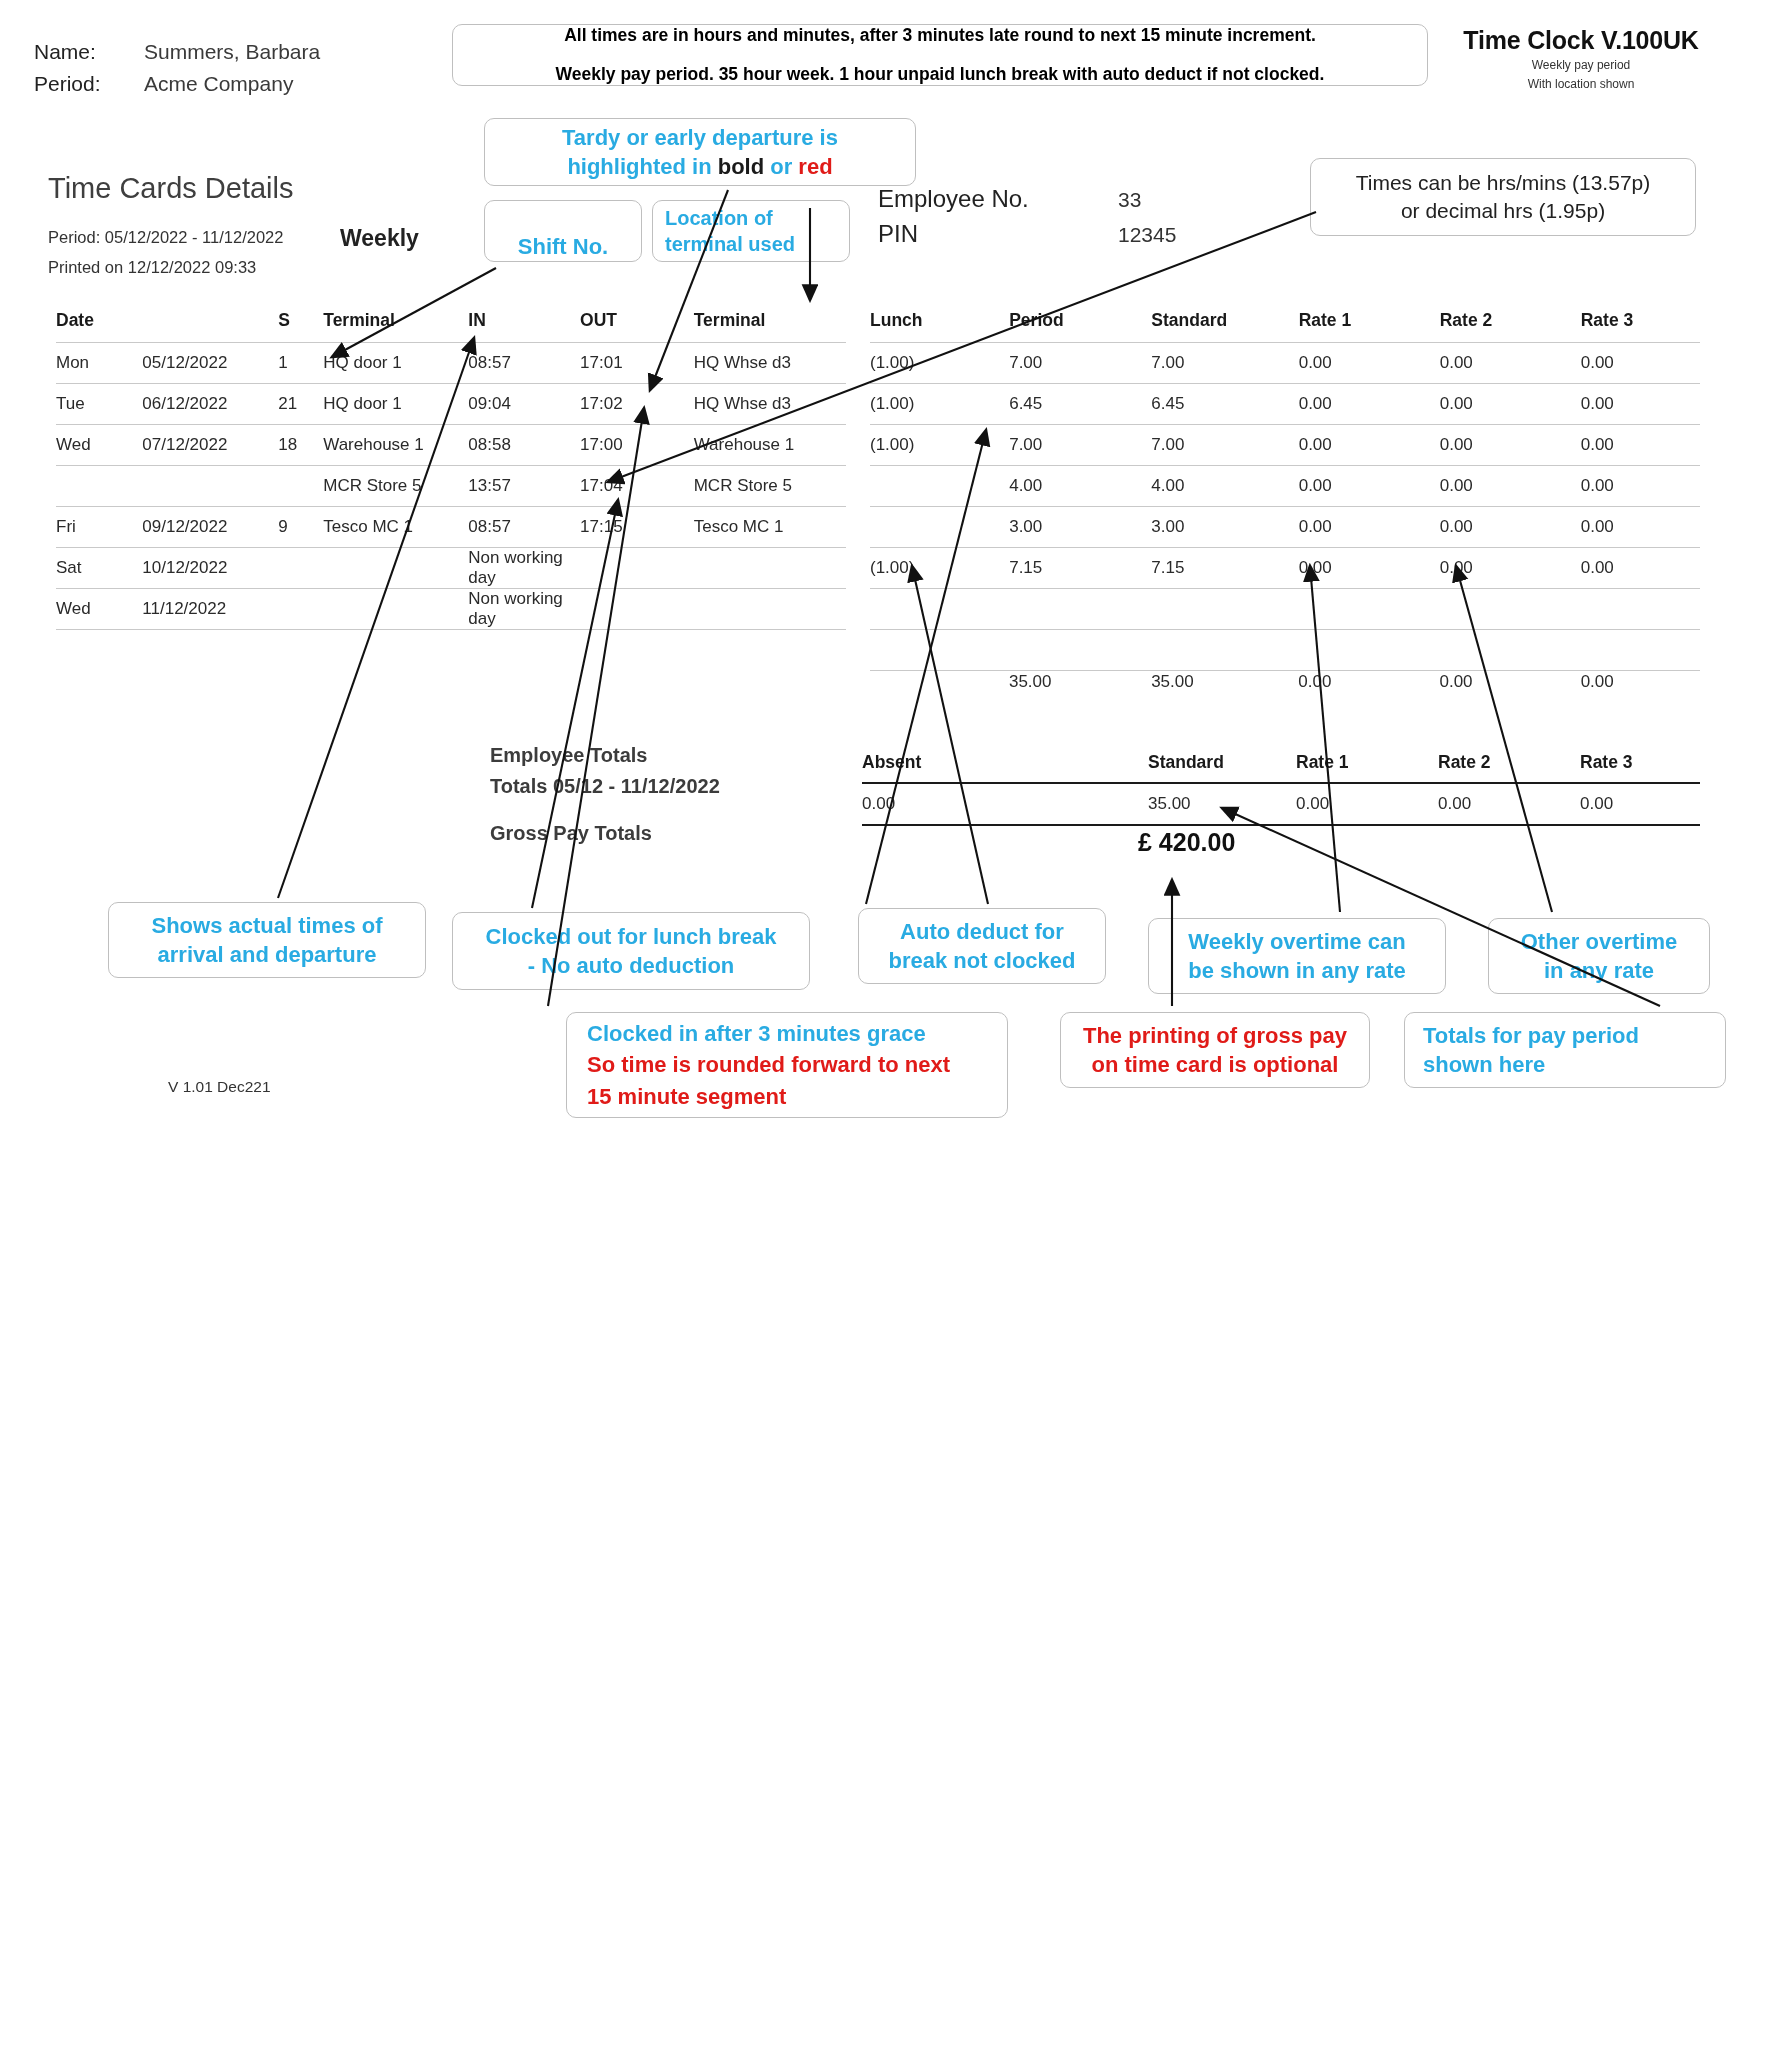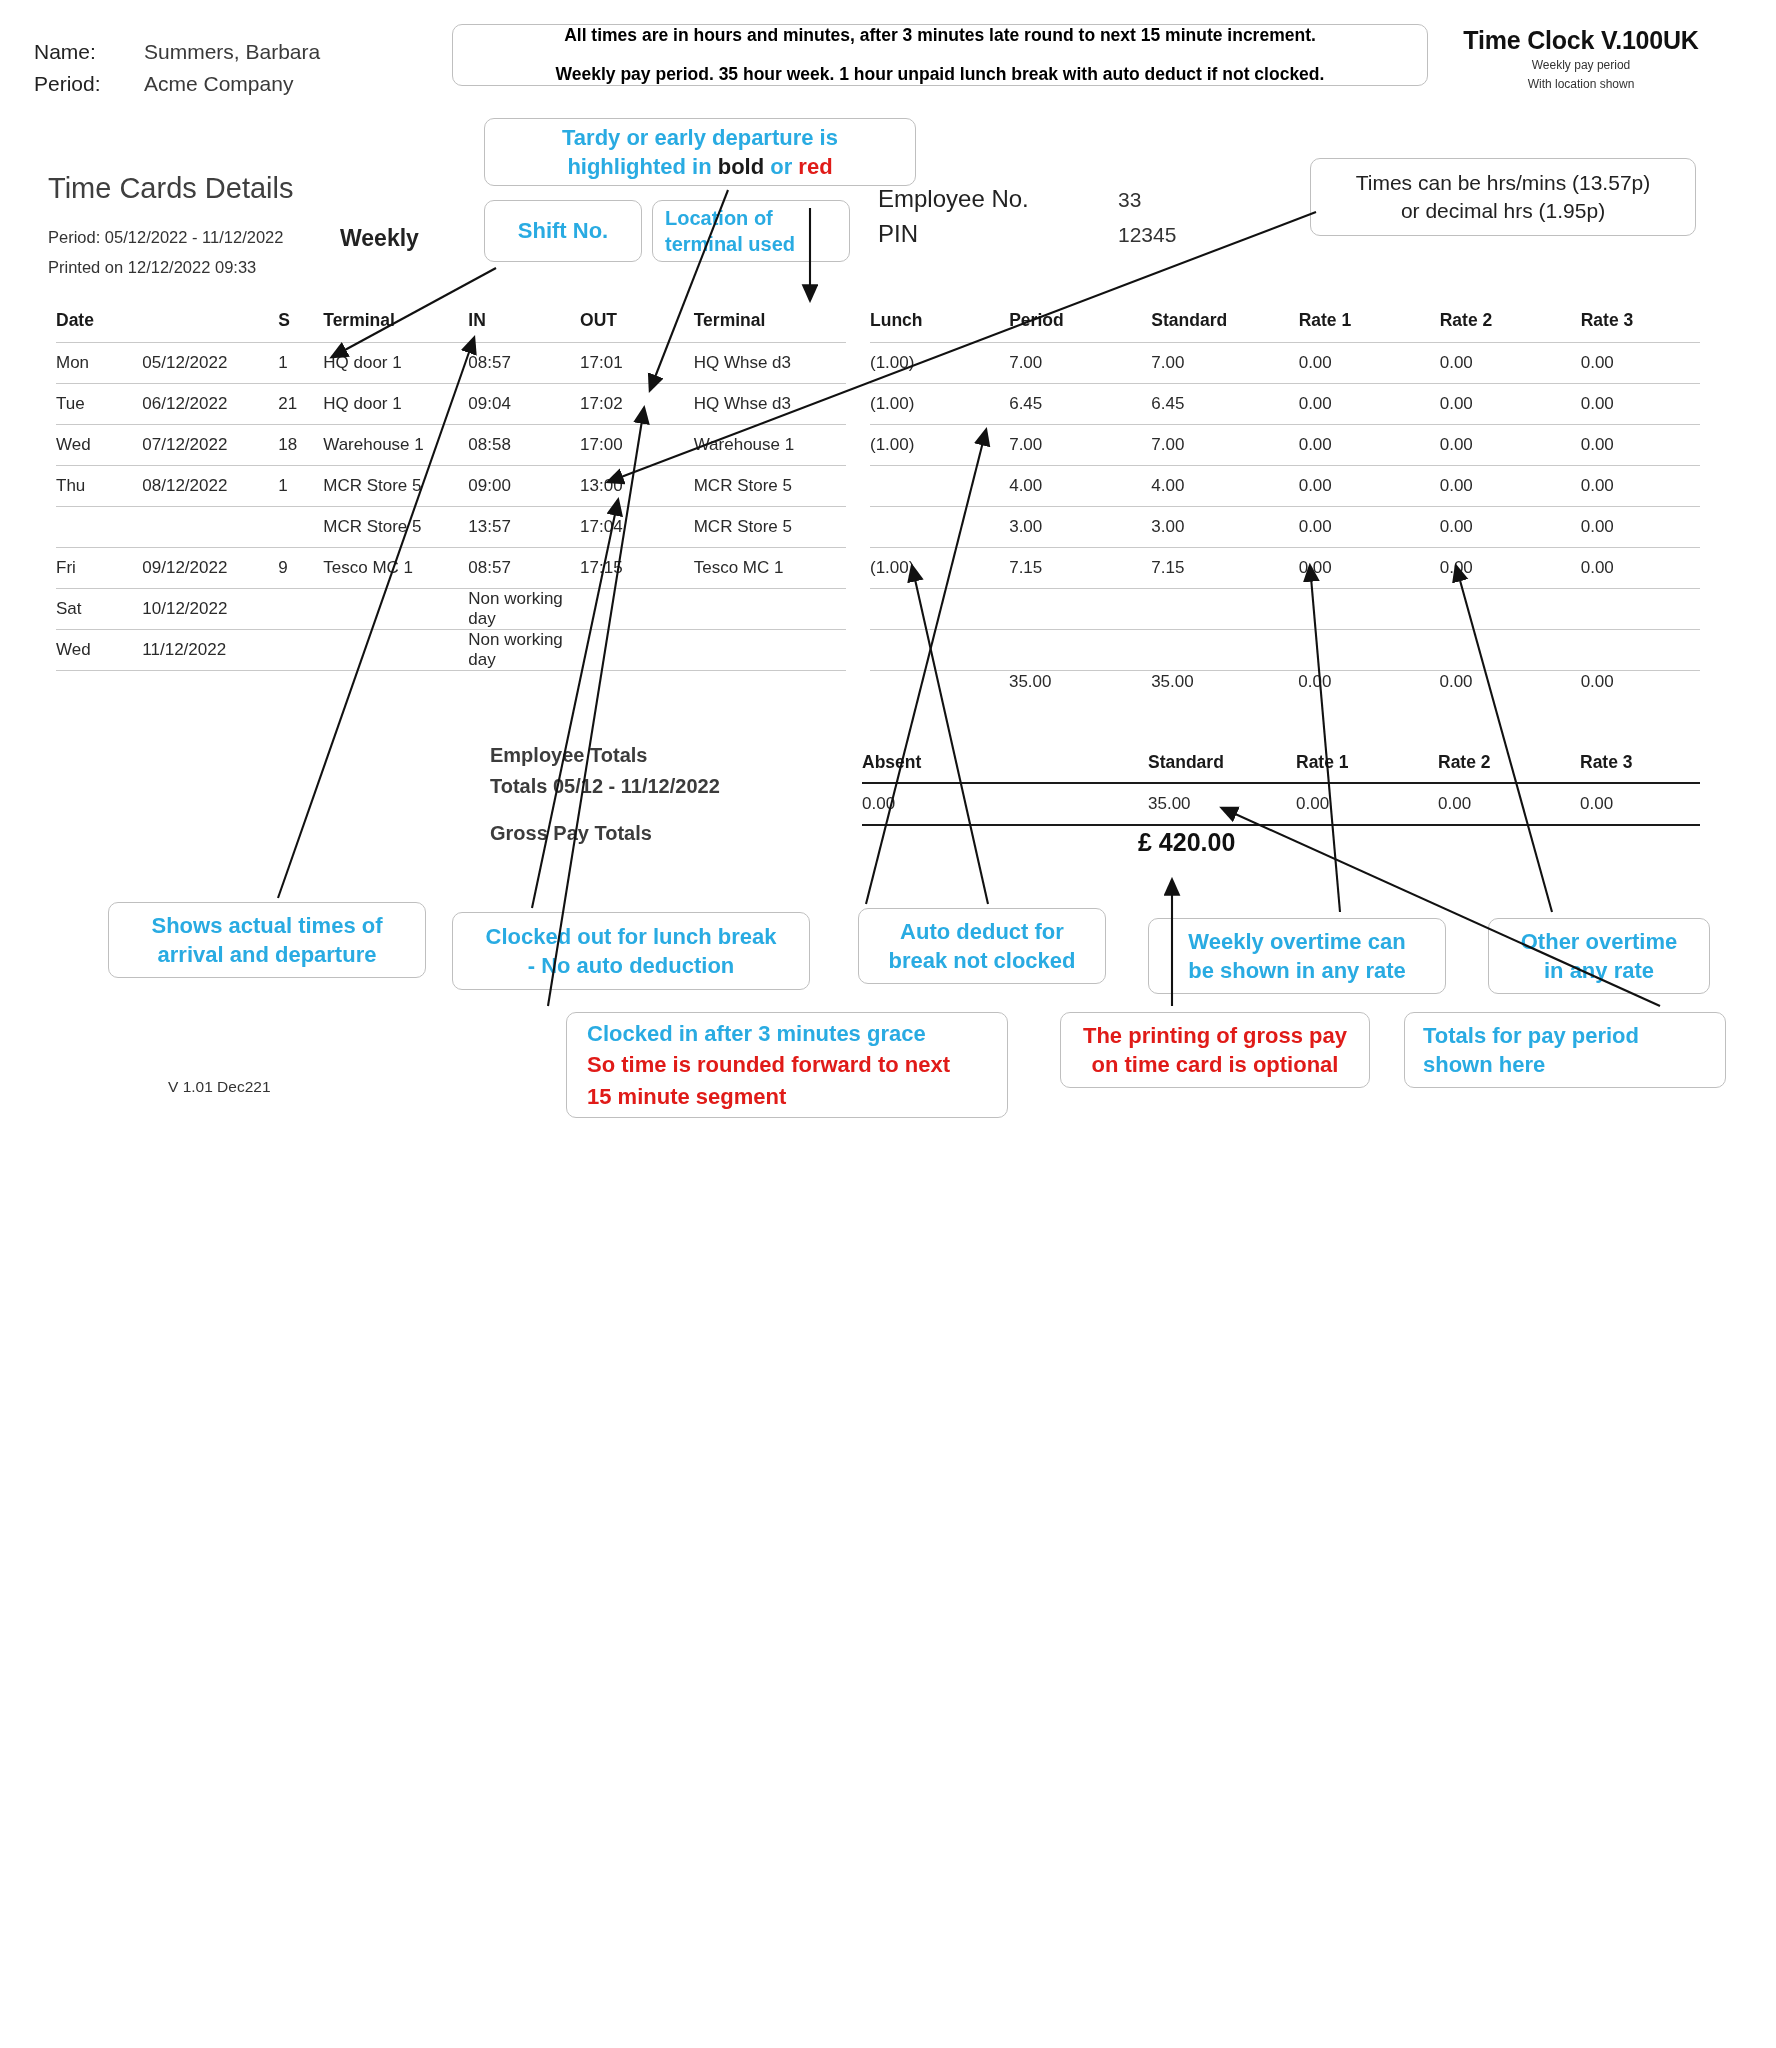--- a/index.html
+++ b/index.html
@@ -185,21 +185,21 @@
     <div class="brand-sub">With location shown</div>
   </div>
 
   <div class="abs callout callout-blue" style="left:484px; top:118px; width:432px; height:68px; flex-direction:column;">
     <div>Tardy or early departure is</div>
     <div>
       <span>highlighted in </span><span class="t-black">bold</span><span> or </span><span class="t-red">red</span>
     </div>
   </div>
 
-  <div class="abs callout callout-blue" style="left:484px; top:200px; width:158px; height:62px;">
+  <div class="abs callout callout-blue" style="left:484px; top:200px; width:158px; height:62px;align-items:flex-end;">
     <span>Shift No.</span>
   </div>
 
   <div class="abs callout callout-blue" style="left:652px; top:200px; width:198px; height:62px; flex-direction:column; align-items:flex-start; padding-left:12px; font-size:20px;">
     <div>Location of</div>
     <div>terminal used</div>
   </div>
 
   <div class="abs callout callout-plain" style="left:1310px; top:158px; width:386px; height:78px; flex-direction:column;">
     <div>Times can be hrs/mins (13.57p)</div>
@@ -254,29 +254,20 @@
           <td class="c-term2">HQ Whse d3</td>
         </tr>
         <tr class="rowline">
           <td class="c-day">Wed</td>
           <td class="c-date">07/12/2022</td>
           <td class="c-s">18</td>
           <td class="c-term">Warehouse 1</td>
           <td class="c-in">08:58</td>
           <td class="c-out">17:00</td>
           <td class="c-term2">Warehouse 1</td>
-        </tr>
-        <tr class="rowline">
-          <td class="c-day">Thu</td>
-          <td class="c-date">08/12/2022</td>
-          <td class="c-s">1</td>
-          <td class="c-term">MCR Store 5</td>
-          <td class="c-in">09:00</td>
-          <td class="c-out">13:00</td>
-          <td class="c-term2">MCR Store 5</td>
         </tr>
         <tr class="rowline">
           <td class="c-day"></td>
           <td class="c-date"></td>
           <td class="c-s"></td>
           <td class="c-term">MCR Store 5</td>
           <td class="c-in">13:57</td>
           <td class="c-out">17:04</td>
           <td class="c-term2">MCR Store 5</td>
         </tr>

